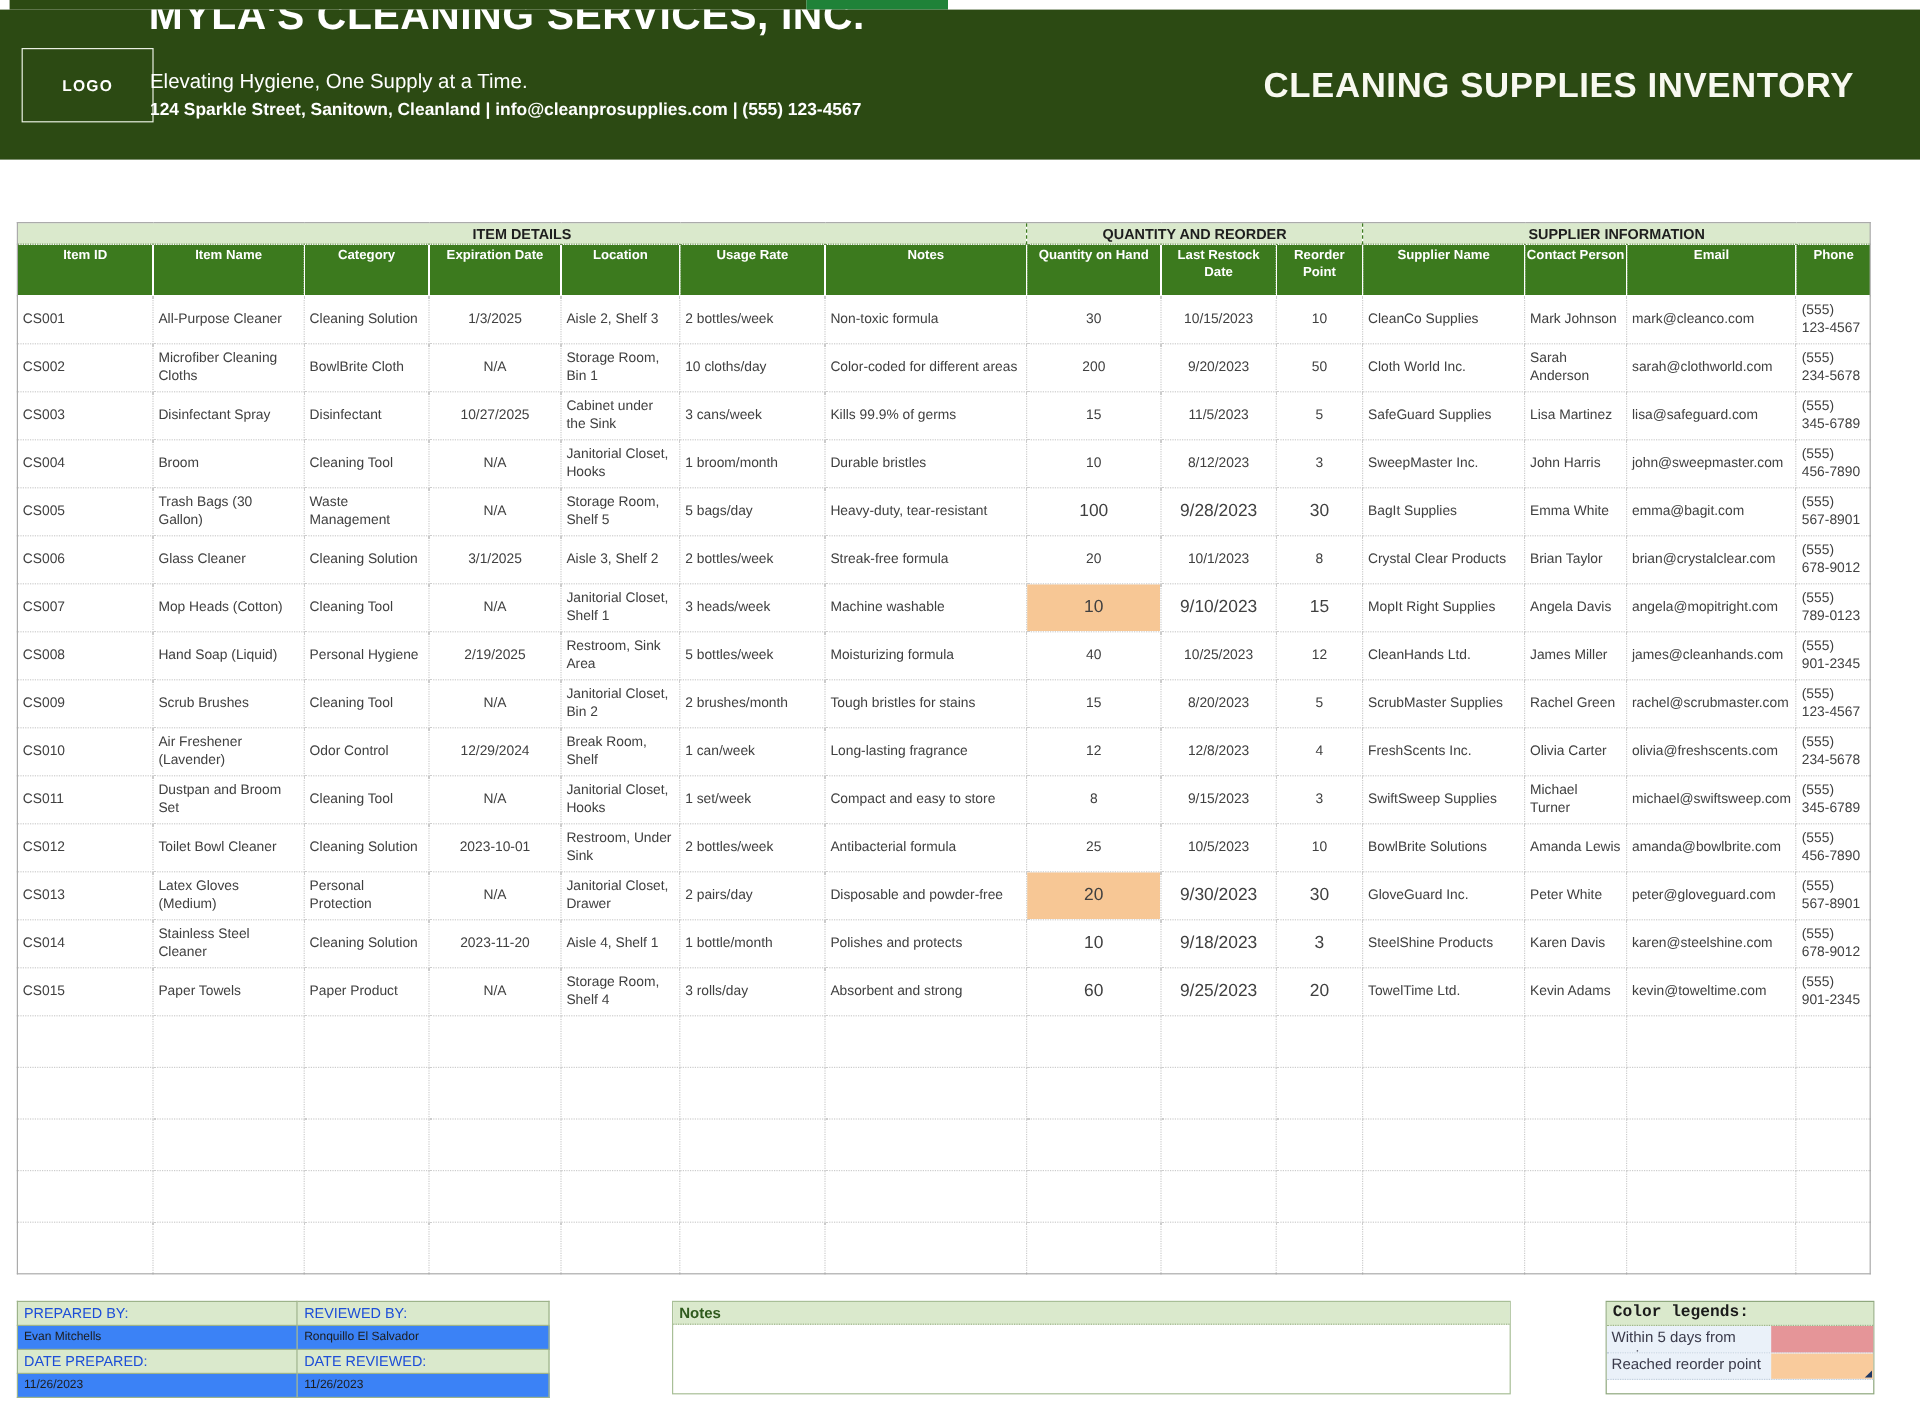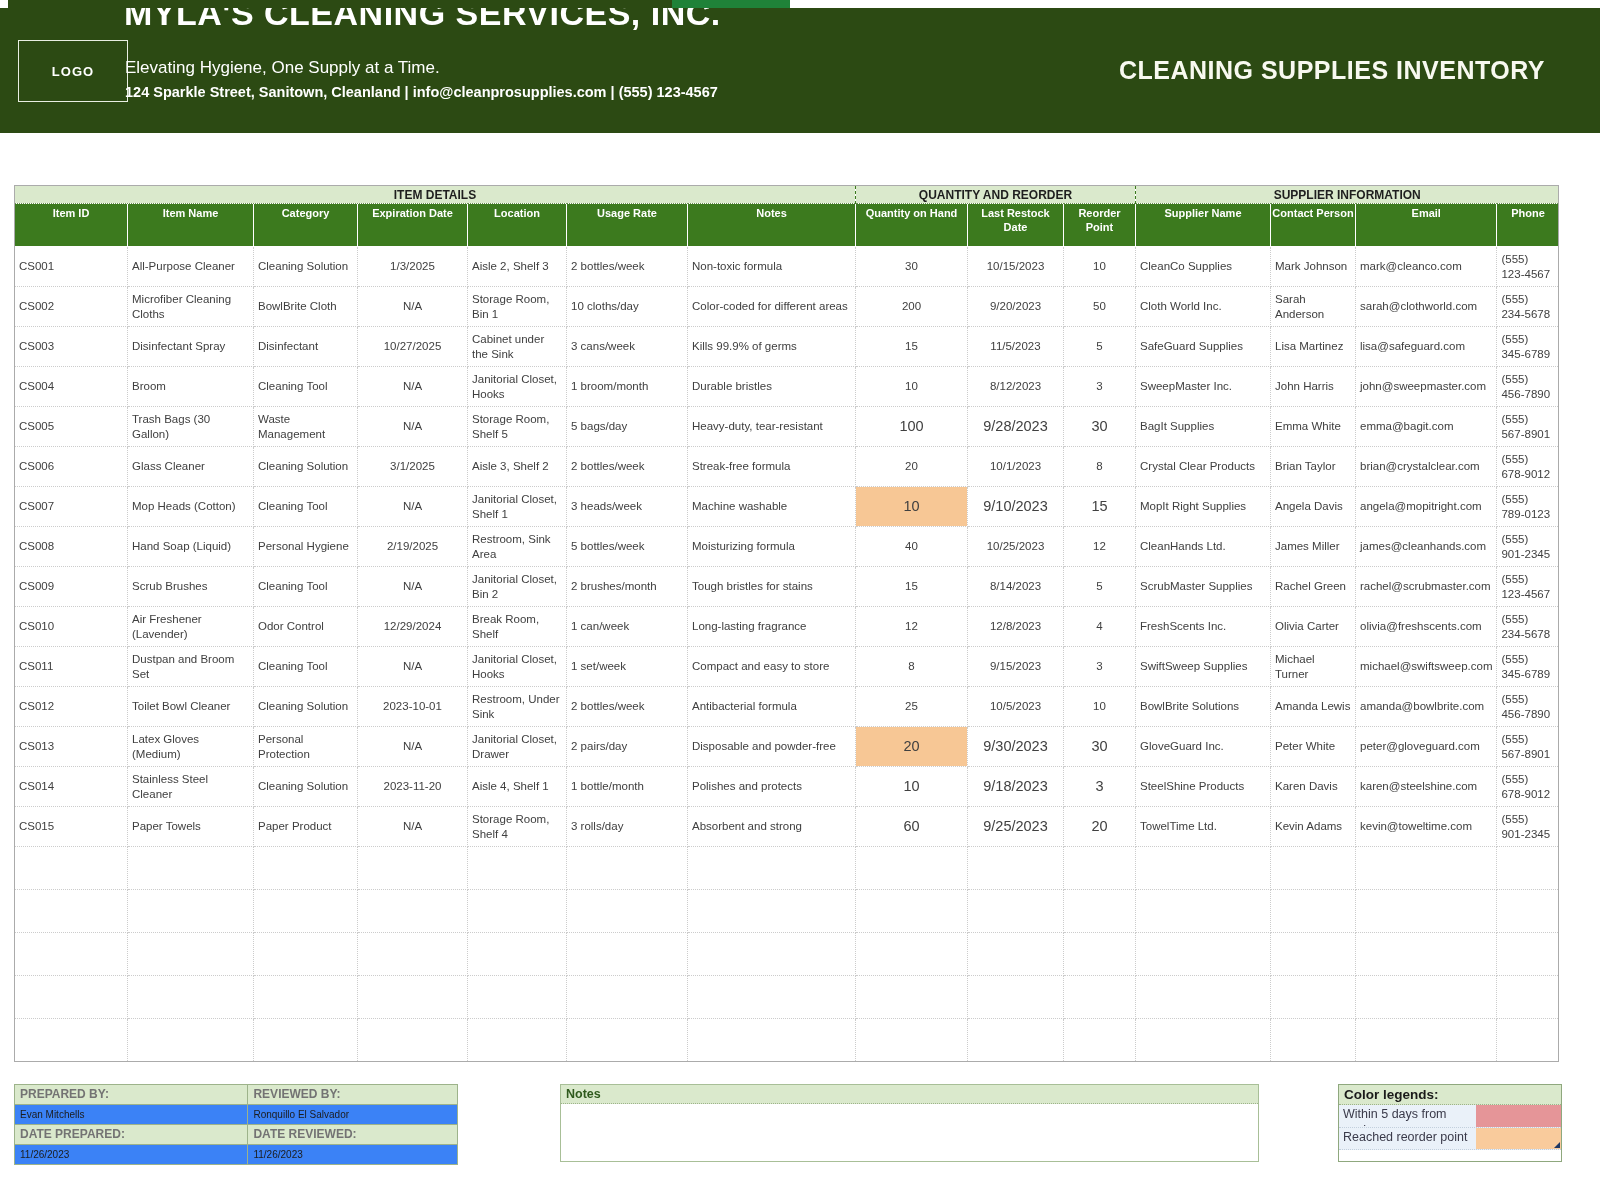--- a/index.html
+++ b/index.html
@@ -23,21 +23,21 @@
   .top-strip{position:absolute;left:0;top:0;width:1600px;height:8px;background:#ffffff;}
   .top-strip .left-seg{position:absolute;left:8px;top:0;width:664px;height:8px;background:var(--banner);}
   .top-strip .tab-seg{position:absolute;left:672px;top:0;width:118px;height:8px;background:var(--tab_green);}
   
   .banner{position:absolute;left:0;top:8px;width:1600px;height:125px;background:var(--banner);overflow:hidden;color:#fff;}
   .logo-box{position:absolute;left:18px;top:32px;width:110px;height:62px;border:1px solid #e9efe2;
     display:flex;align-items:center;justify-content:center;font-size:13px;font-weight:bold;letter-spacing:1px;}
   .company-name{position:absolute;left:124px;top:-14px;font-size:34px;font-weight:bold;letter-spacing:.5px;white-space:nowrap;}
   .tagline{position:absolute;left:125px;top:50px;font-size:17px;}
   .address-line{position:absolute;left:125px;top:76px;font-size:14.5px;font-weight:bold;}
-  .doc-title{position:absolute;right:55px;top:48px;font-size:25px;font-weight:bold;letter-spacing:.5px;color:#f8f9f0;}
+  .doc-title{position:absolute;right:55px;top:48px;font-size:29px;font-weight:bold;letter-spacing:.5px;color:#f8f9f0;}
   
   table.inv{position:absolute;left:14px;top:185px;border-collapse:collapse;table-layout:fixed;
     border:1px solid #ababab;background:#fff;}
   table.inv th,table.inv td{overflow:hidden;}
   tr.section-row th{
     background:var(--band_green);height:18px;font-size:12px;font-weight:bold;color:#1e1e1e;
     text-align:center;vertical-align:middle;border-top:1px dashed #3c7a1e;border-bottom:1px dotted #6b8f53;padding:0;margin-left:24px;
   }
   tr.section-row th + th{border-left:1px dashed #3c7a1e;}
   tr.colhead-row th{
@@ -51,30 +51,30 @@
     word-wrap:break-word;
   }
   tbody tr.empty-row td{height:43px;}
   td.al-center{text-align:center;}
   td.al-left{text-align:left;}
   td.hl-orange{background:var(--highlight_orange);}
   td.big-num{font-size:14.5px;}
   
   .signoff{position:absolute;left:14px;top:1084px;width:444px;border-collapse:collapse;border:1px solid #8fa87e;}
   .signoff td{border:1px solid #9db38a;height:20px;padding:1px 5px;font-size:12px;vertical-align:middle;}
-  .signoff td.lab{background:var(--band_green);font-weight:bold;color:#737373;}
+  .signoff td.lab{background:var(--band_green);font-weight:normal;color:#1d4ed8;}
   .signoff td.val{background:#3b82f6;color:#1c1c1c;font-size:10px;}
   .signoff col.c1{width:234px;}.signoff col.c2{width:210px;}
   
   .notes-box{position:absolute;left:560px;top:1084px;width:699px;height:78px;border:1px solid #a8bf97;background:#fff;}
   .notes-title{background:var(--band_green);height:19px;line-height:19px;padding:0 5px;font-size:12.5px;font-weight:bold;color:#2f5a1d;border-bottom:1px dotted #9db38a;}
   .notes-body{padding:3px 5px;font-size:13.5px;color:#1c1c1c;line-height:17px;}
   
   .legend-box{position:absolute;left:1338px;top:1084px;width:224px;height:78px;border:1px solid #8fa87e;background:#fff;}
-  .legend-title{background:var(--band_green);height:20px;line-height:20px;padding:0 5px;font-size:13.5px;font-weight:bold;color:#1a1a1a;border-bottom:1px dotted #9db38a;}
+  .legend-title{background:var(--band_green);height:20px;line-height:20px;padding:0 5px;font-size:13.5px;font-weight:bold;color:#1a1a1a;border-bottom:1px dotted #9db38a;font-family:Liberation Mono, monospace;}
   .legend-row{display:flex;background:var(--legend_row);border-bottom:1px dotted #c2cfdd;}
   .legend-label{width:137px;padding:1px 4px;font-size:12.5px;color:#3a3a4a;line-height:16px;overflow:hidden;}
   .legend-row.r1{height:23px;}
   .legend-row.r2{height:22px;}
   .legend-swatch{width:85px;position:relative;}
   .legend-swatch.sw-red{background:var(--legend_red);}
   .legend-swatch.sw-orange{background:var(--legend_orange);}
   .legend-swatch.sw-orange::after{
     content:"";position:absolute;right:1px;bottom:1px;width:0;height:0;
     border-left:6px solid transparent;border-bottom:6px solid #1f3864;
@@ -269,21 +269,21 @@
       </tr>
       <tr>
         <td class="al-left">CS009</td>
         <td class="al-left">Scrub Brushes</td>
         <td class="al-left">Cleaning Tool</td>
         <td class="al-center">N/A</td>
         <td class="al-left">Janitorial Closet, Bin 2</td>
         <td class="al-left">2 brushes/month</td>
         <td class="al-left">Tough bristles for stains</td>
         <td class="al-center">15</td>
-        <td class="al-center">8/14/2023</td>
+        <td class="al-center">8/20/2023</td>
         <td class="al-center">5</td>
         <td class="al-left">ScrubMaster Supplies</td>
         <td class="al-left">Rachel Green</td>
         <td class="al-left">rachel@scrubmaster.com</td>
         <td class="al-left">(555) 123-4567</td>
       </tr>
       <tr>
         <td class="al-left">CS010</td>
         <td class="al-left">Air Freshener (Lavender)</td>
         <td class="al-left">Odor Control</td>

